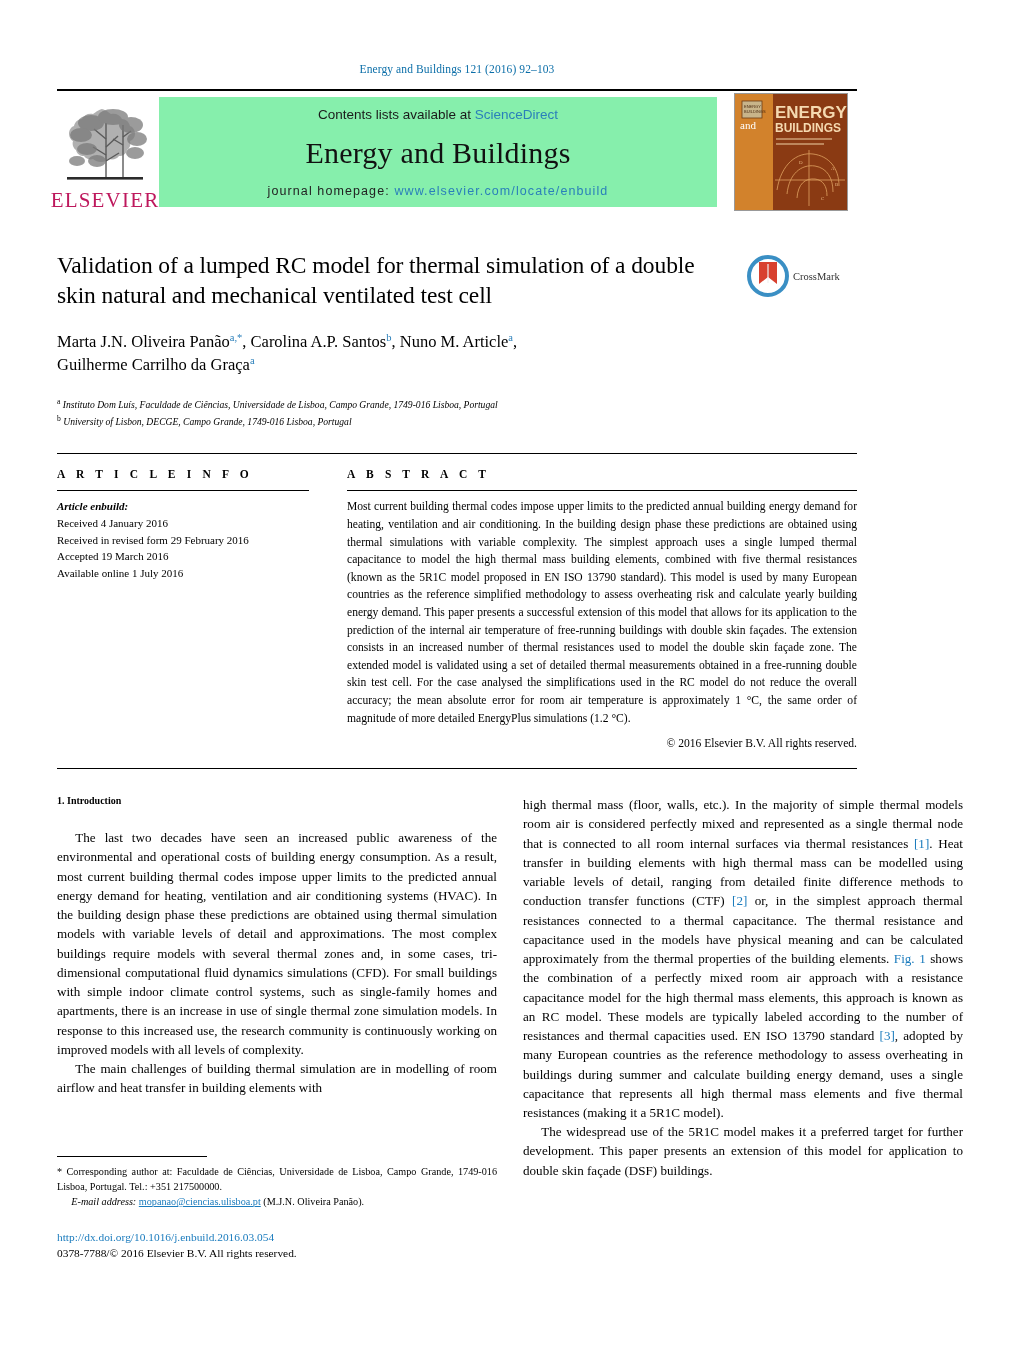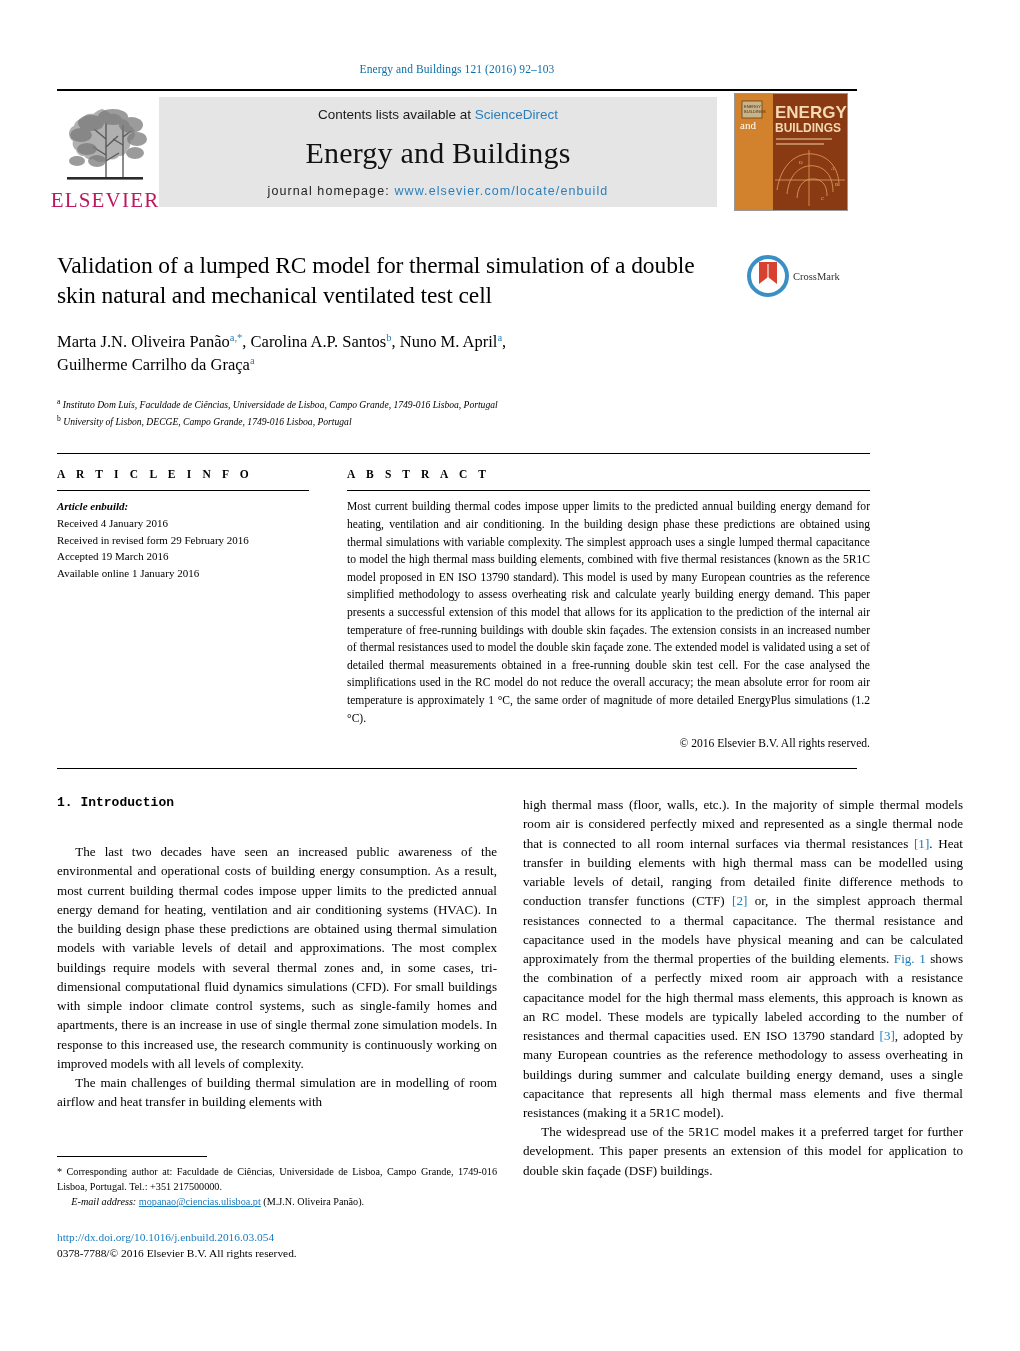--- a/index.html
+++ b/index.html
@@ -54,21 +54,21 @@
   .elsevier-word {
     font-family: "Liberation Serif", serif;
     font-size: 21px;
     letter-spacing: 1.2px;
     color: #be185d;
     line-height: 1;
     margin-top: 1px;
   }
   .center-band {
     flex: 1 1 auto;
-    background: #e5e5e5;
+    background: #86efac;
     margin: 6px 0 6px 6px;
     display: flex;
     flex-direction: column;
     justify-content: space-between;
     align-items: center;
     padding: 10px 0 9px 0;
   }
   .contents-line {
     font-size: 13.5px;
     font-family: "Liberation Sans", sans-serif;
@@ -143,21 +143,21 @@
     margin: 20px 57px 0 57px;
     font-size: 9.6px;
     font-style: italic;
     line-height: 1.62;
     font-family: "Liberation Serif", serif;
   }
   .affiliations sup { font-style: normal; font-size: 7.6px; }
 
   
   .info-abstract {
-    margin: 24px 44px 0 57px;
+    margin: 24px 57px 0 57px;
     border-top: 1.6px solid #000;
     padding-top: 14px;
     display: flex;
     align-items: flex-start;
   }
   .col-info { flex: 0 0 272px; width: 272px; padding-right: 18px; }
   .col-abstract { flex: 1 1 auto; }
   .sec-head {
     font-family: "Liberation Serif", serif;
     font-size: 11.5px;
@@ -194,24 +194,24 @@
 
   
   .body-cols {
     margin: 26px 57px 0 57px;
     display: flex;
     align-items: flex-start;
   }
   .bcol { width: 440px; flex: 0 0 440px; }
   .bcol.right { margin-left: 26px; }
   h2.section-title {
-    font-family: Liberation Mono, monospace;
-    font-size: 13px;
+    font-family: Liberation Serif, serif;
+    font-size: 10px;
     font-weight: bold;
-    margin: 0 0 32px 0;
+    margin: 0 0 22px 0;
   }
   p.body-p {
     font-size: 13.1px;
     line-height: 1.47;
     text-align: justify;
     margin: 0;
     font-family: "Liberation Serif", serif;
     hyphens: none;
   }
   p.body-p + p.body-p { text-indent: 1.4em; margin-top: 0; }
@@ -325,21 +325,21 @@
       </svg>
     </div>
   </div>
 
   <div class="title-wrap">
     <div class="title-col">
       <h1 class="article-title">Validation of a lumped RC model for thermal simulation of a double skin natural and mechanical ventilated test cell</h1>
       <div class="authors">
         <span>Marta J.N. Oliveira Panão</span><sup>a,*</sup>,
         <span>Carolina A.P. Santos</span><sup>b</sup>,
-        <span>Nuno M. April</span><sup>a</sup>,<br>
+        <span>Nuno M. Article</span><sup>a</sup>,<br>
         <span>Guilherme Carrilho da Graça</span><sup>a</sup>
       </div>
     </div>
     <div class="crossmark">
       <svg width="42" height="42" viewBox="0 0 42 42">
         <circle cx="21" cy="21" r="19" fill="#ffffff" stroke="#3a8fc4" stroke-width="4"></circle>
         <path d="M12 7 h18 v22 l-9 -7 l-9 7 z" fill="#d8412f"></path>
         <path d="M21 9 v19" stroke="#f0f0f0" stroke-width="1.2"></path>
       </svg>
       <span class="crossmark-label">CrossMark</span>
@@ -353,21 +353,21 @@
 
   <div class="info-abstract">
     <div class="col-info">
       <div class="sec-head">A R T I C L E  I N F O</div>
       <div class="rule short"></div>
       <div class="info-body">
         <div class="lbl">Article enbuild:</div>
         <div>Received 4 January 2016</div>
         <div>Received in revised form 29 February 2016</div>
         <div>Accepted 19 March 2016</div>
-        <div>Available online 1 January 2016</div>
+        <div>Available online 1 July 2016</div>
       </div>
     </div>
 
     <div class="col-abstract">
       <div class="sec-head">A B S T R A C T</div>
       <div class="rule"></div>
       <div class="abstract-text">Most current building thermal codes impose upper limits to the predicted annual building energy demand for heating, ventilation and air conditioning. In the building design phase these predictions are obtained using thermal simulations with variable complexity. The simplest approach uses a single lumped thermal capacitance to model the high thermal mass building elements, combined with five thermal resistances (known as the 5R1C model proposed in EN ISO 13790 standard). This model is used by many European countries as the reference simplified methodology to assess overheating risk and calculate yearly building energy demand. This paper presents a successful extension of this model that allows for its application to the prediction of the internal air temperature of free-running buildings with double skin façades. The extension consists in an increased number of thermal resistances used to model the double skin façade zone. The extended model is validated using a set of detailed thermal measurements obtained in a free-running double skin test cell. For the case analysed the simplifications used in the RC model do not reduce the overall accuracy; the mean absolute error for room air temperature is approximately 1 °C, the same order of magnitude of more detailed EnergyPlus simulations (1.2 °C).</div>
       <div class="copyright">© 2016 Elsevier B.V. All rights reserved.</div>
     </div>
   </div>

